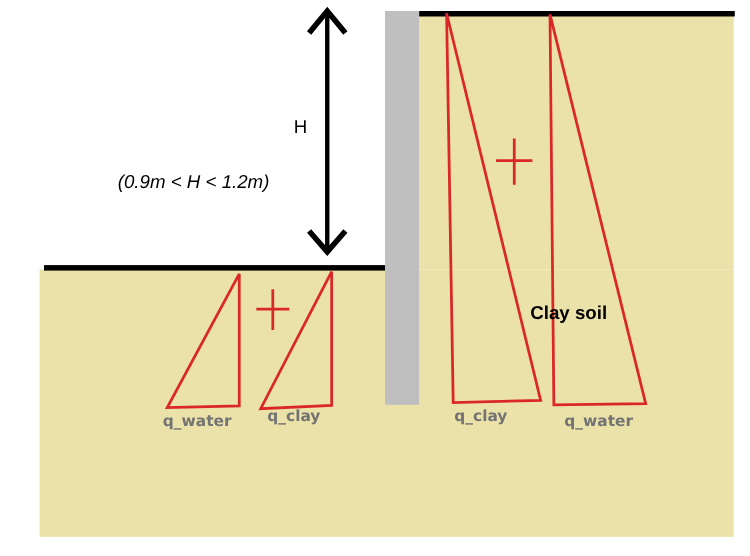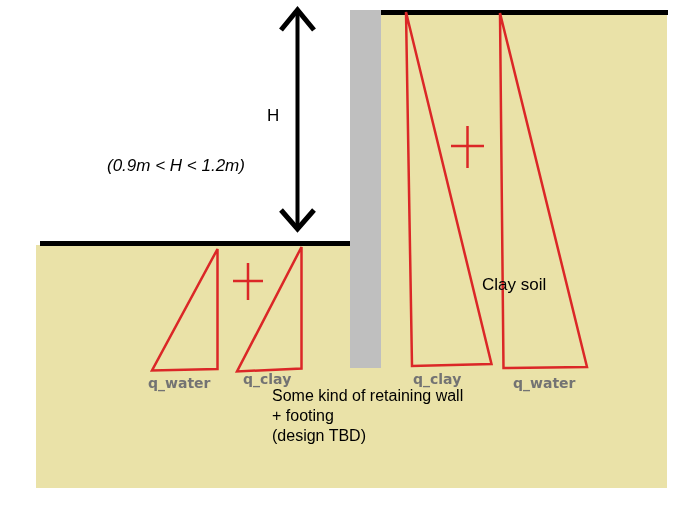--- a/index.html
+++ b/index.html
@@ -64,25 +64,22 @@
     <g>
       <line x1="451" y1="146" x2="484" y2="146" stroke-width="2.5" stroke="#db2727"></line>
       <line x1="467.5" y1="126" x2="467.5" y2="168" stroke-width="2.5" stroke="#db2727"></line>
     </g>
   </svg>
 
   <div class="txt" style="left:267px; top:106px;">H</div>
 
   <div class="txt" style="left:107px; top:156px;font-style:italic;">(0.9m &lt; H &lt; 1.2m)</div>
 
-  <div class="txt" style="left:482px; top:275px;">Clay soil</div>
+  <div class="txt" style="left:482px; top:275px;font-weight:bold;">Clay soil</div>
 
-  <div class="note" style="left:272px; top:386px;">Some kind of retaining wall
-+ footing
-(design TBD)</div>
 
   <div class="plabel" style="left:148px; top:375px;">q_water</div>
 
   <div class="plabel" style="left:243px; top:371px;">q_clay</div>
 
   <div class="plabel" style="left:413px; top:371px;">q_clay</div>
 
   <div class="plabel" style="left:513px; top:375px;">q_water</div>
 
 </div>

